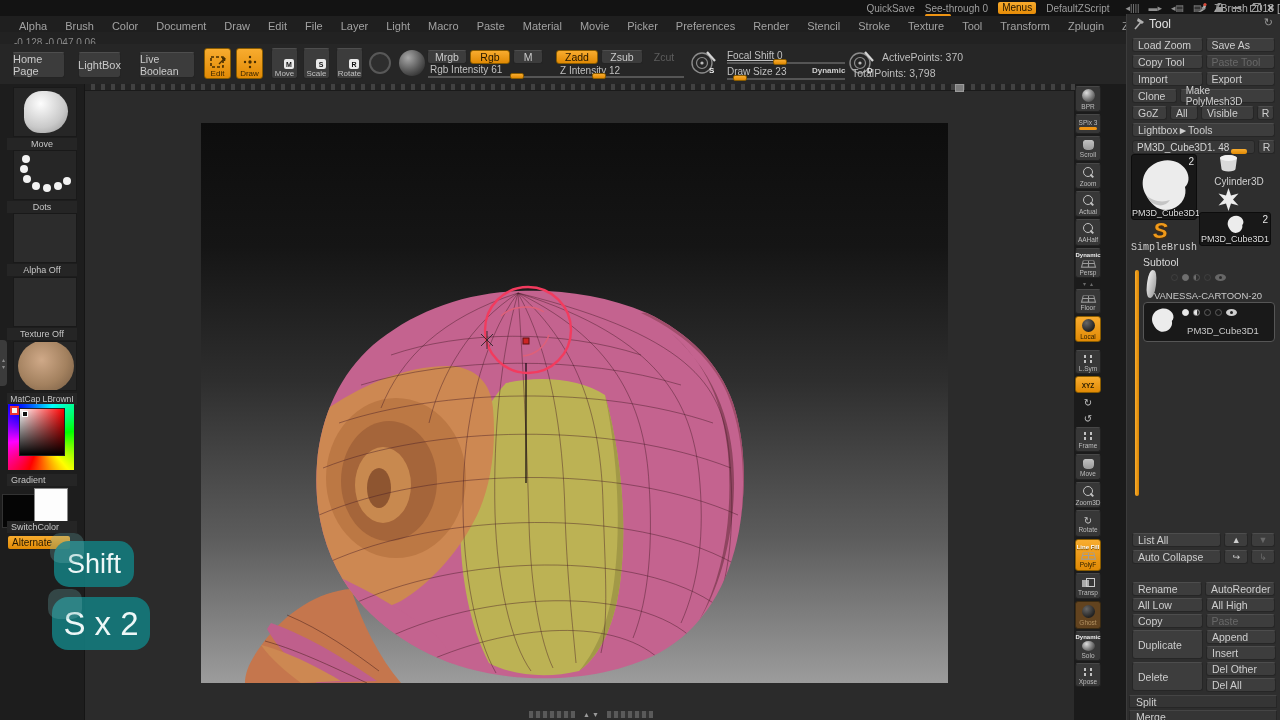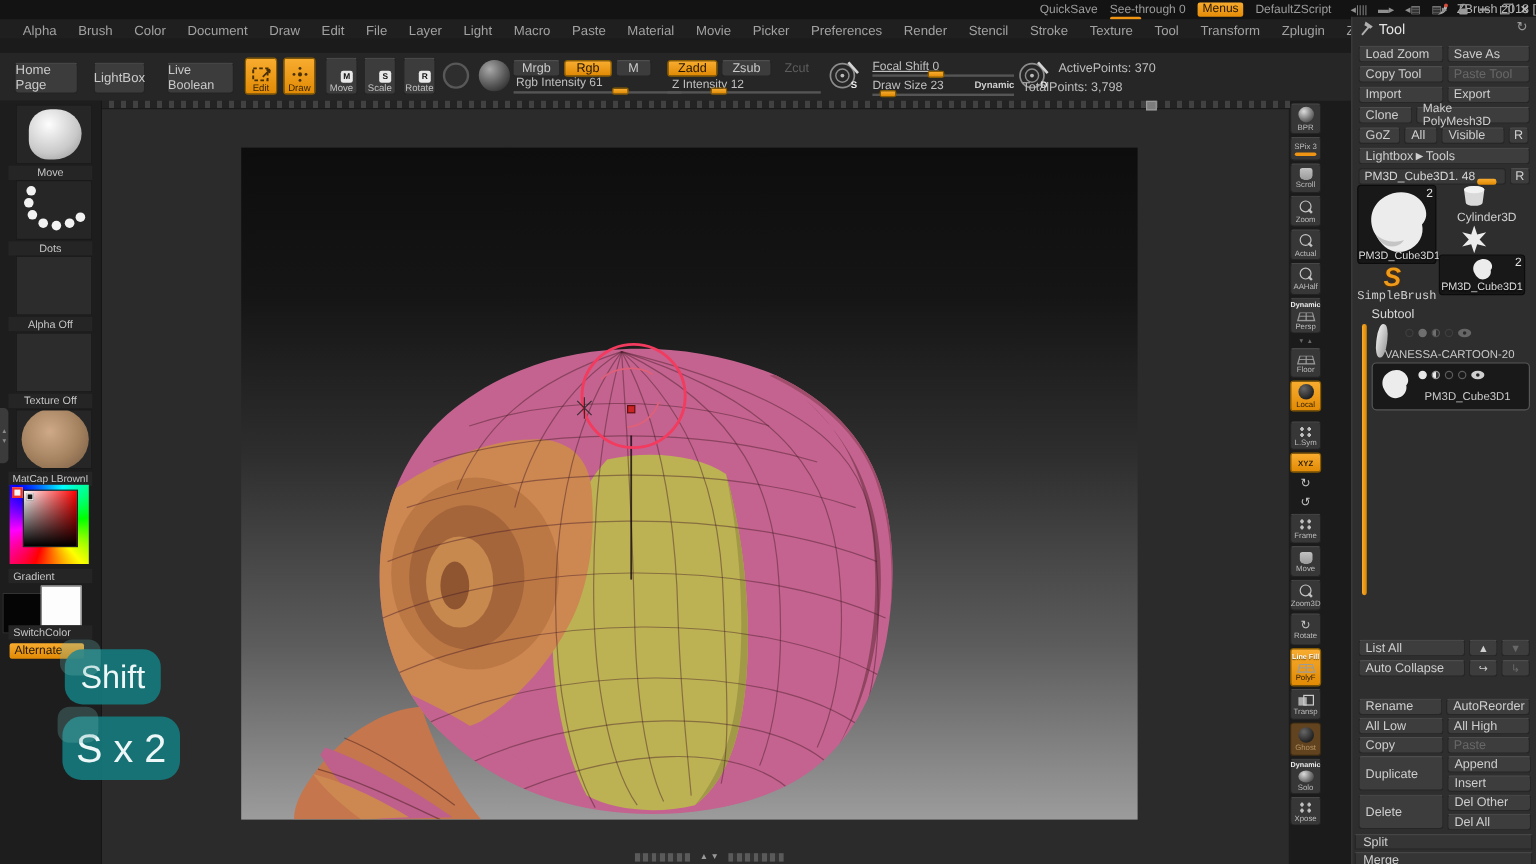--- a/index.html
+++ b/index.html
@@ -191,20 +191,23 @@
     <span>Preferences</span>
     <span>Render</span>
     <span>Stencil</span>
     <span>Stroke</span>
     <span>Texture</span>
     <span>Tool</span>
     <span>Transform</span>
     <span>Zplugin</span>
     <span>Zscript</span>
   </div>
+  <div class="coordsrow">
+    <span>-0.128,-0.047,0.06</span>
+  </div>
 
   <div class="shelf">
     <div class="sh btn3d" style="left:12px; top:8px; width:53px; height:26px;">Home Page</div>
     <div class="sh btn3d" style="left:78px; top:8px; width:43px; height:26px;">LightBox</div>
     <div class="sh btn3d" style="left:139px; top:8px; width:56px; height:26px; font-size:10.5px;">Live Boolean</div>
 
     <div class="sh tool-sq on" style="left:204px; top:4px;">
       <svg width="16" height="14" viewBox="0 0 16 14">
           <rect x="1" y="2" width="12" height="10" fill="none" stroke="#4a2f00" stroke-width="1.6" stroke-dasharray="3,2"></rect>
           <path d="M9,9 L15,3 M15,3 l-3,0.5 M15,3 l-0.5,3" stroke="#4a2f00" stroke-width="1.4" fill="none"></path>

